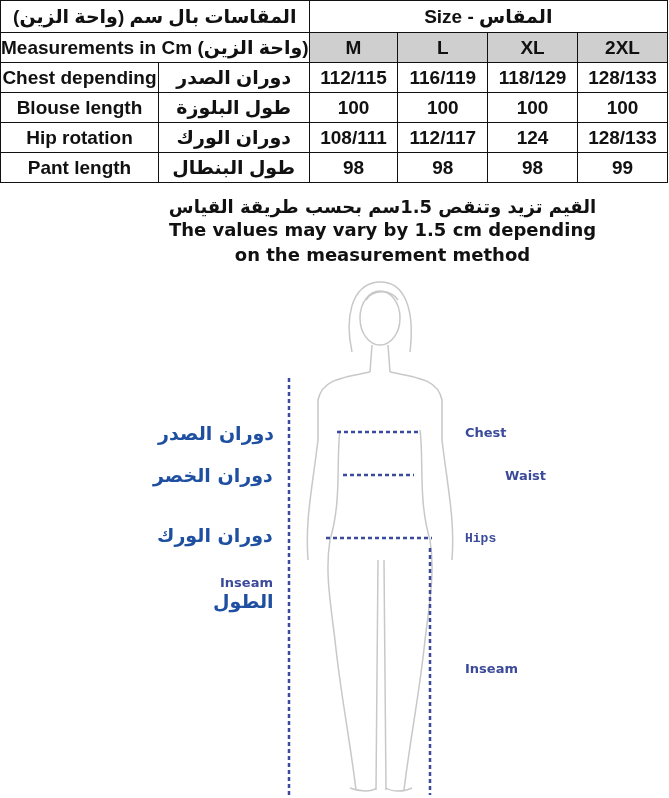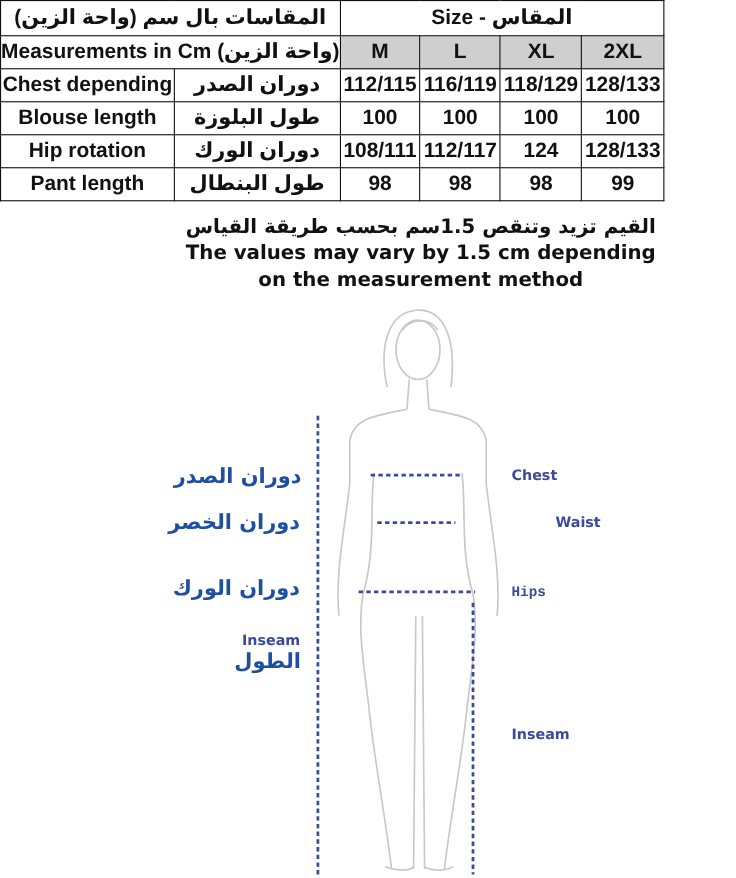--- a/index.html
+++ b/index.html
@@ -1,17 +1,17 @@
 <!DOCTYPE html>
 <html><head>
 <meta charset="utf-8">
 <style>
   html, body { margin:0; padding:0; background:#ffffff; }
   body { width:669px; height:798px; position:relative; overflow:hidden; font-family:"Liberation Sans", "DejaVu Sans", sans-serif; }
-  table.sz { position:absolute; left:0; top:0; border-collapse:collapse; width:604px; }
+  table.sz { position:absolute; left:0; top:0; border-collapse:collapse; width:668px; }
   table.sz td { border:1.5px solid #111; text-align:center; font-weight:bold; font-size:19px; color:#111; padding:0; height:29px; white-space:nowrap; }
   table.sz tr.r0 td { height:31px; }
   td.gray { background:#cfcfcf; }
   .note { position:absolute; left:0; width:669px; text-align:center; font-family:"DejaVu Sans", sans-serif; font-weight:bold; color:#111;padding-left:48px; }
   .n1 { top:196px; font-size:18px; }
   .n2 { top:219px; font-size:18px; }
   .n3 { top:244px; font-size:18px; }
   .fig { position:absolute; left:0; top:270px; width:669px; height:528px; }
   .lbl { position:absolute; color:#3b4a9a; font-weight:bold; font-family:"DejaVu Sans", sans-serif; font-size:13px; }
   .ar { position:absolute; color:#1f4fa0; font-weight:bold; font-family:"DejaVu Sans", sans-serif; font-size:19px; direction:rtl; }

